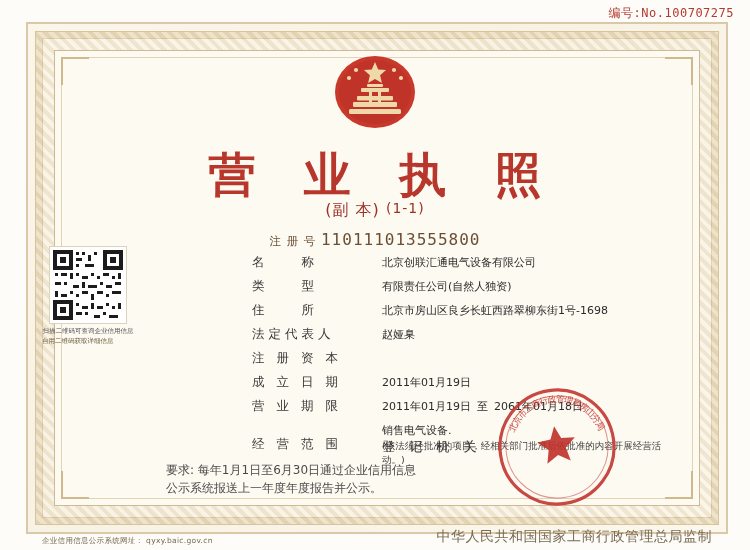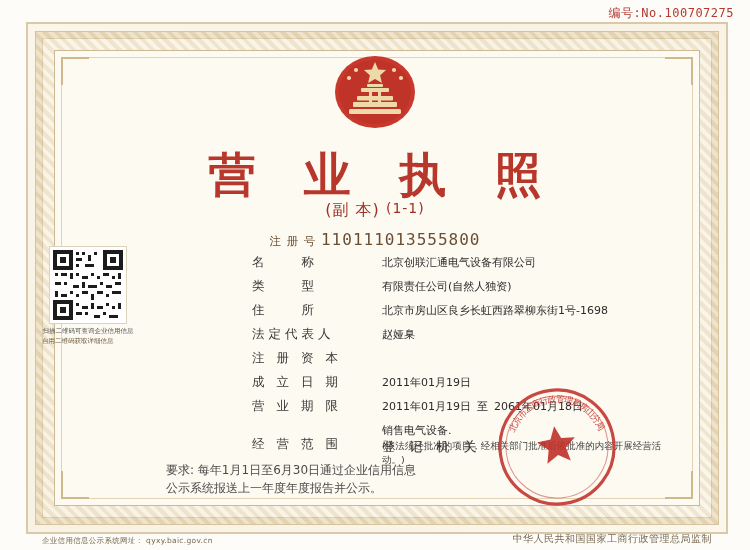--- a/index.html
+++ b/index.html
@@ -138,21 +138,21 @@
   .notice{
     position:absolute;left:114px;bottom:12px;width:260px;
     font-size:12px;color:#4a4a4a;line-height:1.55;
   }
 
   
   .footL{
     position:absolute;left:42px;bottom:4px;font-size:7.5px;color:#7a6a52;letter-spacing:.3px;margin-top:24px;
   }
   .footR{
-    position:absolute;right:38px;bottom:4px;font-size:10px;color:#7a6a52;letter-spacing:.5px;
+    position:absolute;right:38px;bottom:4px;font-size:14px;color:#7a6a52;letter-spacing:.5px;
   }
 </style>
 </head>
 <body>
 
 <div class="page">
 
   <div class="serial">编号:No.100707275</div>
 
   <div class="frame-outer">

